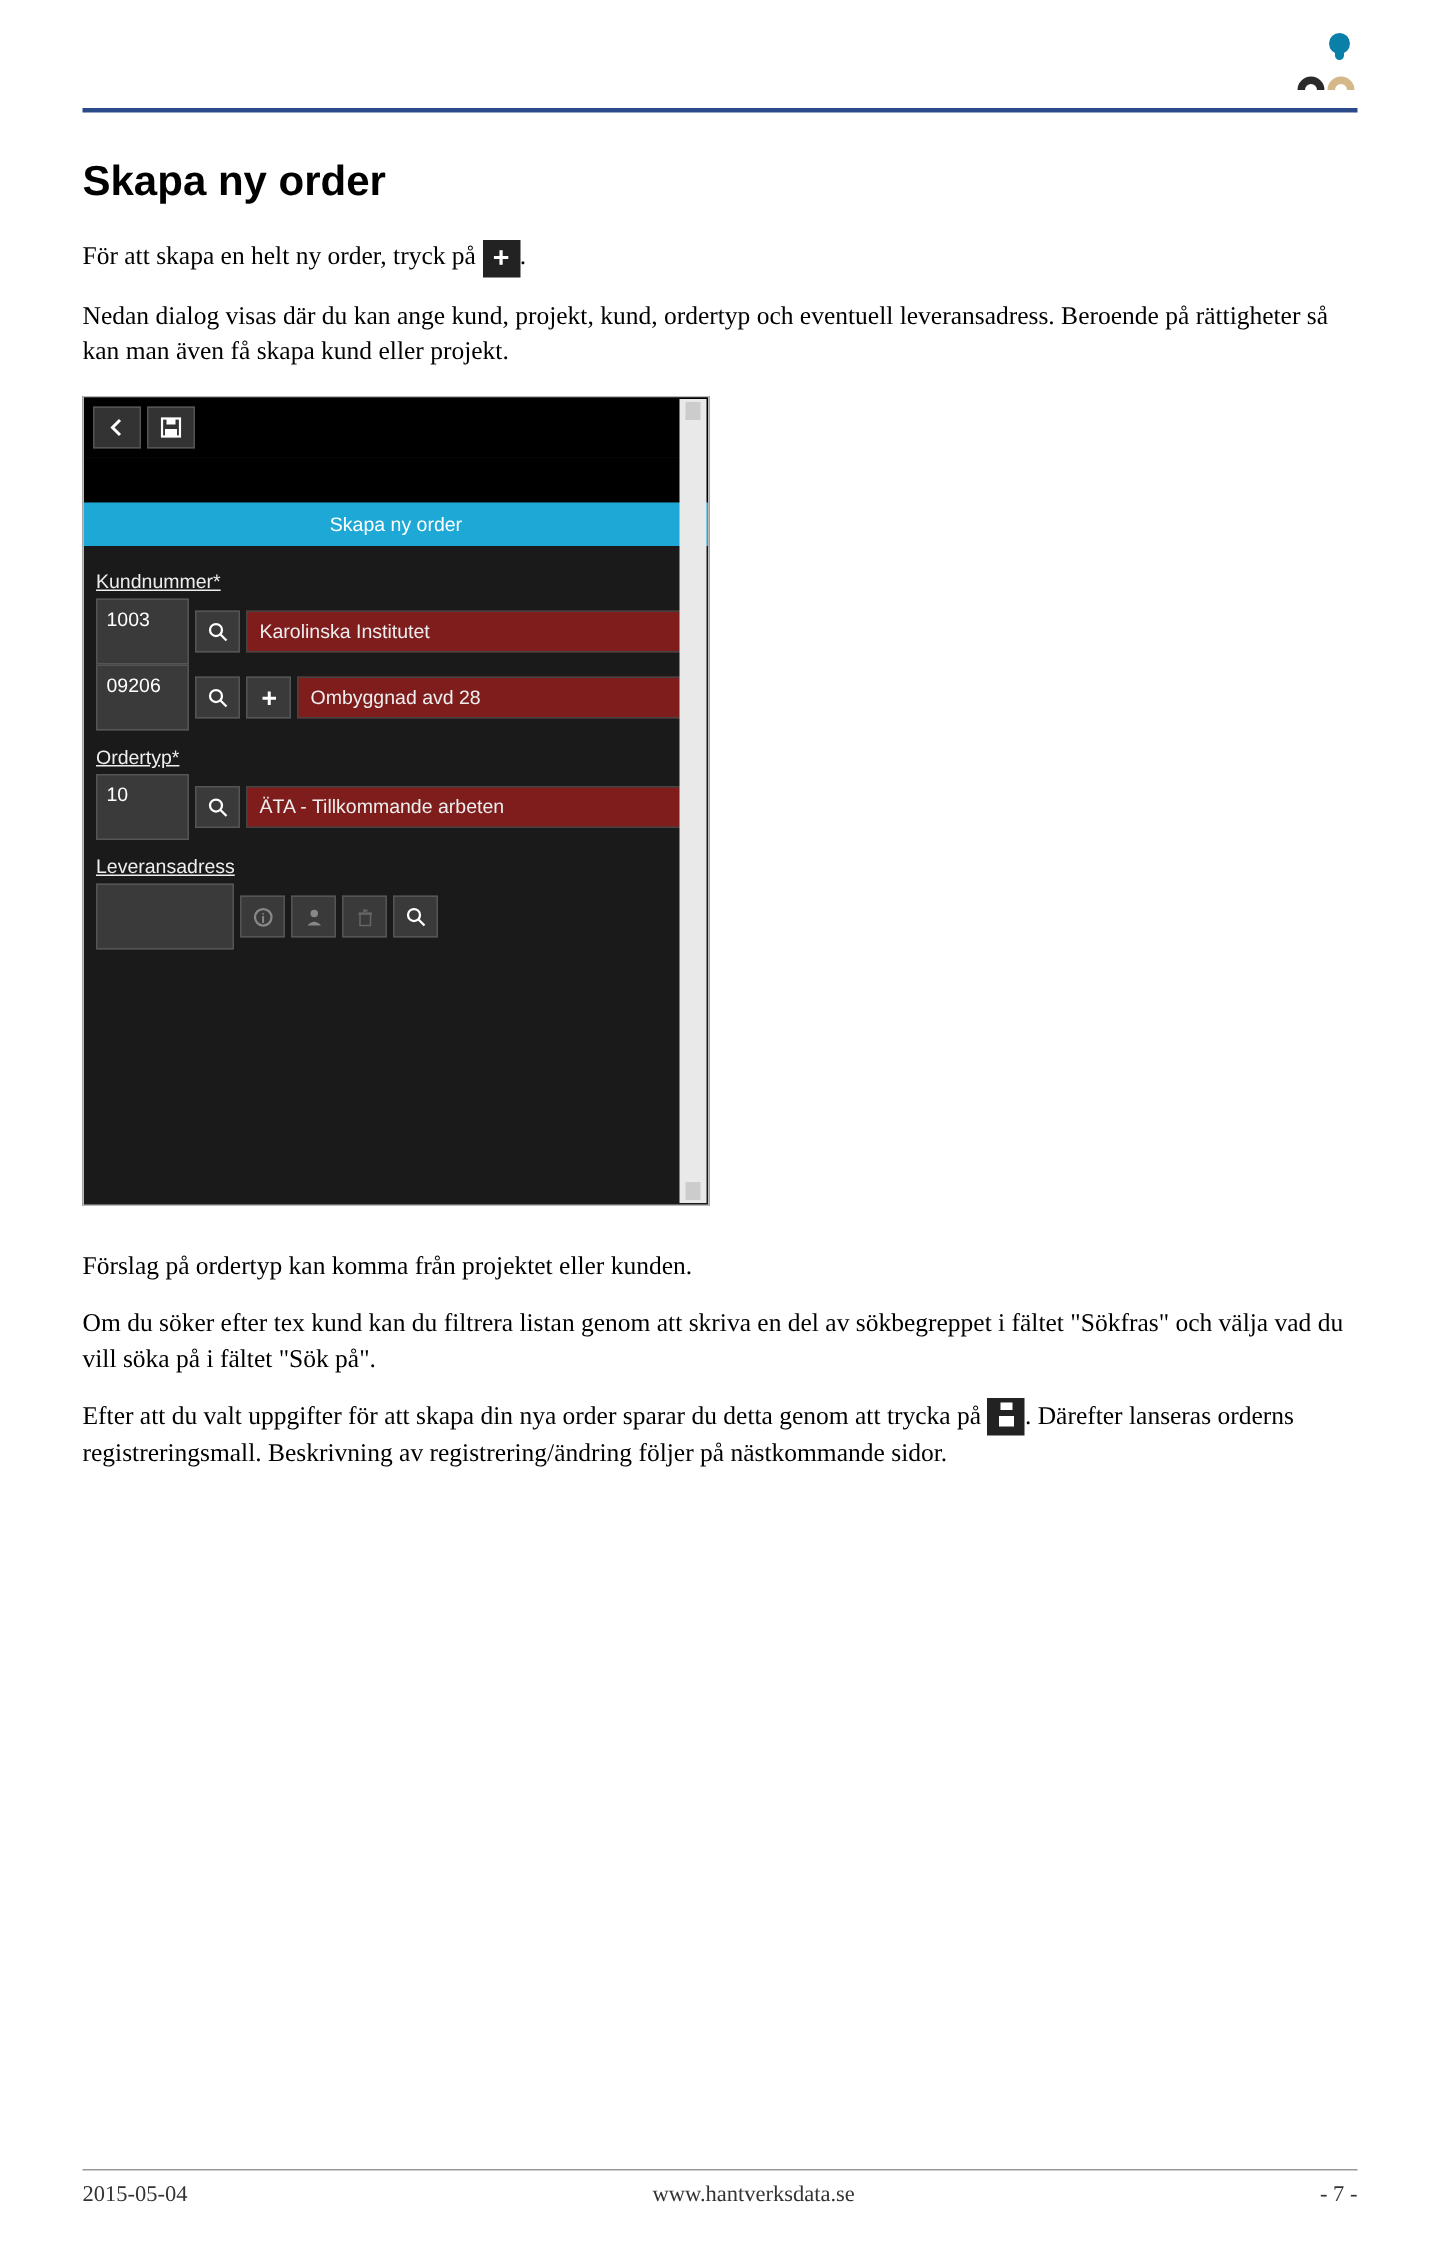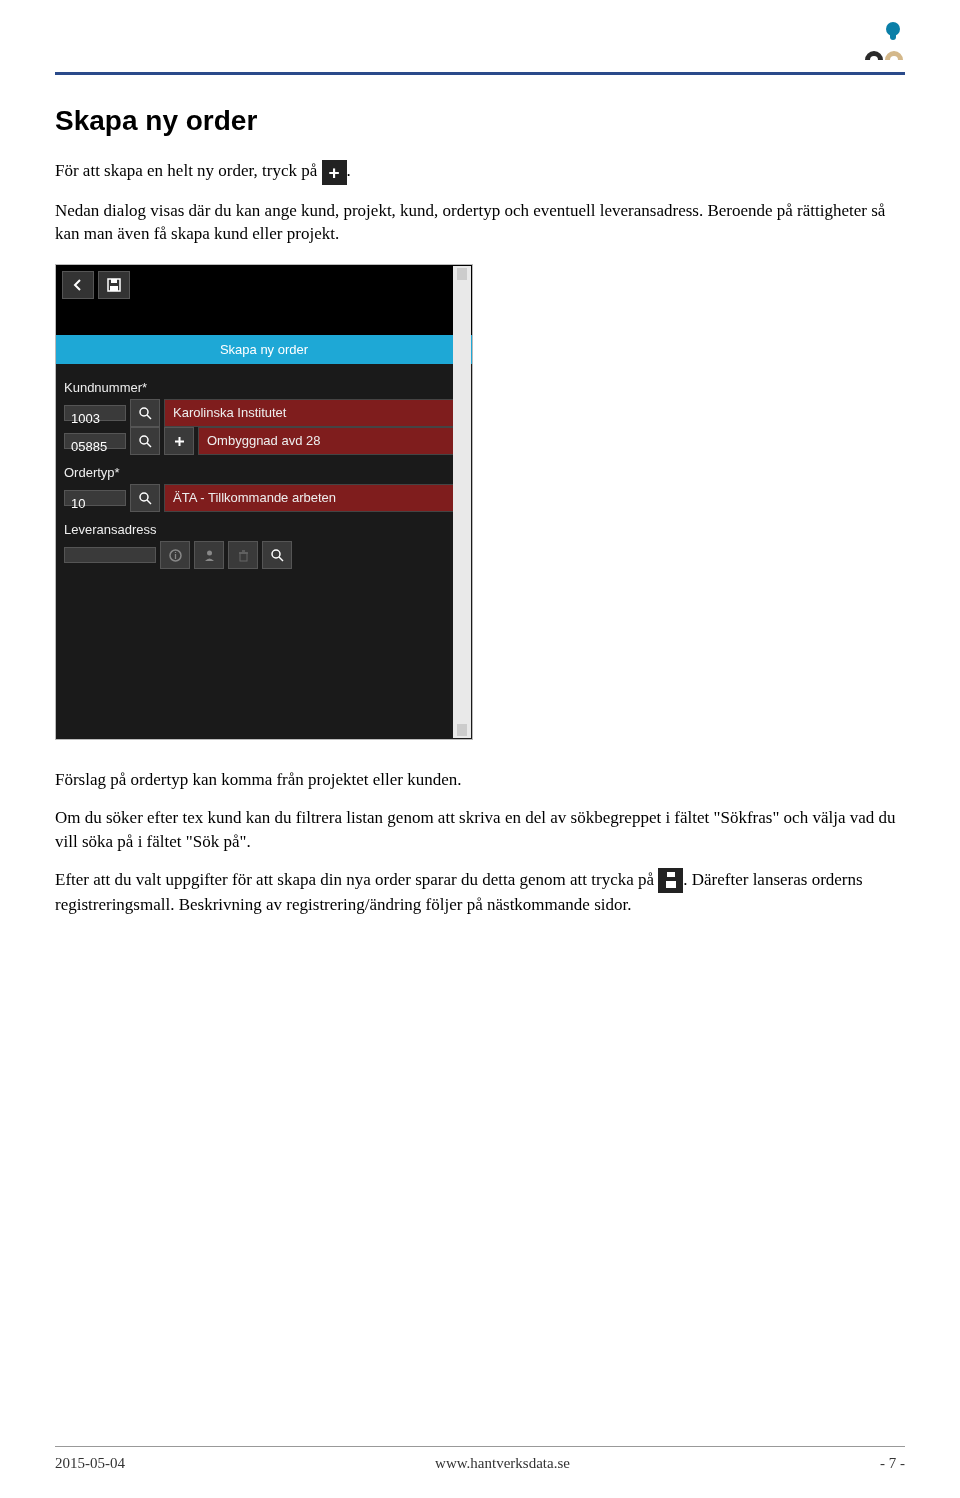--- a/index.html
+++ b/index.html
@@ -70,29 +70,29 @@
   }
   .sb-blank-bar { height: 30px; background: #000; }
   .sb-blue {
     background: #1ea8d6;
     color: #fff;
     text-align: center;
     font-size: 13px;
     padding: 7px 0;
   }
   .sb-form { padding: 6px 8px 10px 8px; color: #eee; font-size: 13px; }
-  .sb-label { margin: 10px 0 4px 0; font-size: 13px; }
+  .sb-label { margin: 10px 0 4px 0; font-size: 13px; text-decoration: underline; }
   .sb-row { display: flex; gap: 4px; align-items:center; }
   .sb-input {
     background: #3a3a3a;
     border: 1px solid #555;
     padding: 5px 6px;
     color: #fff;
     font-size: 13px;
-    height: 16px;
+    height: 44px;
   }
   .sb-input.w1 { width: 62px; }
   .sb-icon-btn {
     width: 30px; height: 28px;
     background: #3a3a3a;
     border: 1px solid #555;
     display:flex;align-items:center;justify-content:center;
   }
   .sb-readout {
     flex: 1;
@@ -185,21 +185,21 @@
       <div class="sb-icon-btn">
         <svg width="13" height="13" viewBox="0 0 13 13">
             <circle cx="5" cy="5" r="4" stroke="#fff" stroke-width="1.5" fill="none"></circle>
             <line x1="8" y1="8" x2="12" y2="12" stroke="#fff" stroke-width="1.5"></line>
           </svg>
       </div>
       <div class="sb-readout">Karolinska Institutet</div>
     </div>
 
     <div class="sb-row">
-      <div class="sb-input w1">05885</div>
+      <div class="sb-input w1">09206</div>
       <div class="sb-icon-btn">
         <svg width="13" height="13" viewBox="0 0 13 13">
             <circle cx="5" cy="5" r="4" stroke="#fff" stroke-width="1.5" fill="none"></circle>
             <line x1="8" y1="8" x2="12" y2="12" stroke="#fff" stroke-width="1.5"></line>
           </svg>
       </div>
       <div class="sb-icon-btn">
         <svg width="13" height="13" viewBox="0 0 13 13">
             <line x1="6.5" y1="2" x2="6.5" y2="11" stroke="#fff" stroke-width="2"></line>
             <line x1="2" y1="6.5" x2="11" y2="6.5" stroke="#fff" stroke-width="2"></line>

